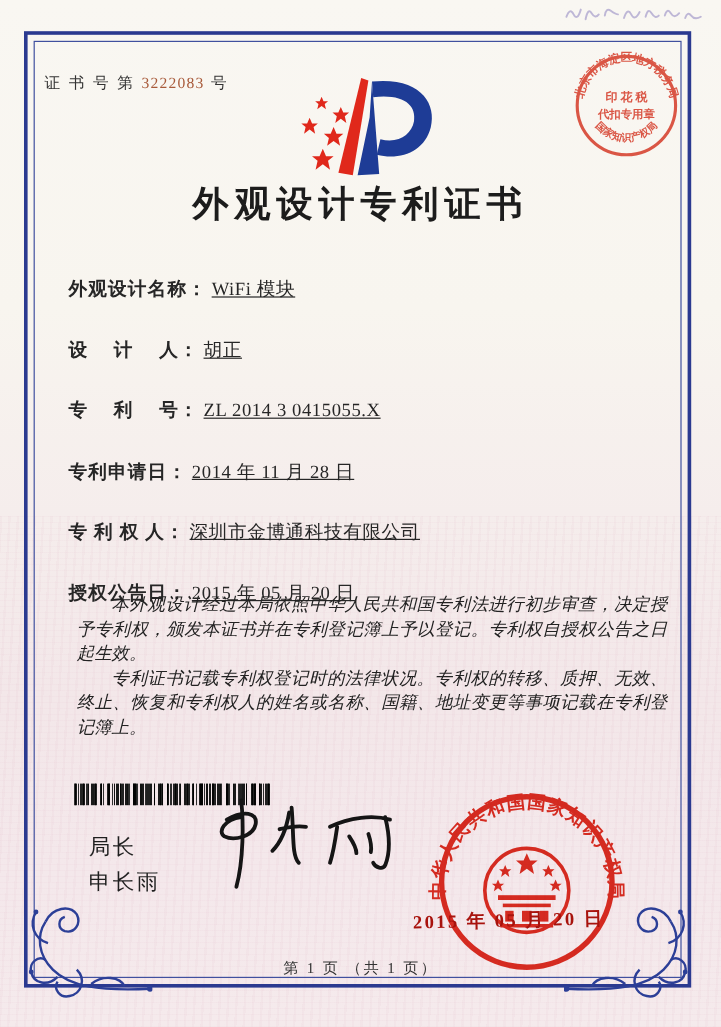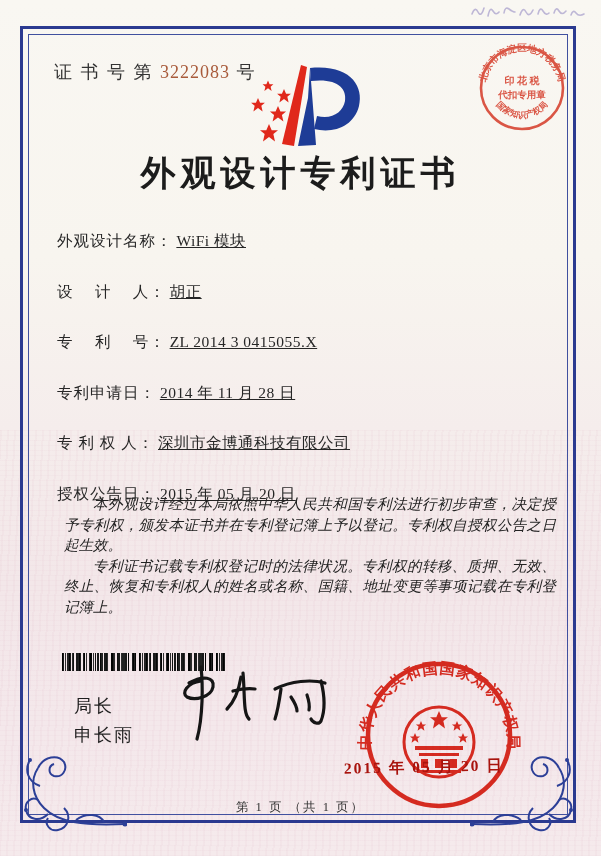--- a/index.html
+++ b/index.html
@@ -11,33 +11,33 @@
   .page{position:absolute;inset:0;}
   
   .texture{position:absolute;left:0;right:0;top:430px;bottom:0;pointer-events:none;
     background:
       repeating-linear-gradient(93deg,rgba(214,160,180,.07) 0 2px,transparent 2px 7px),
       repeating-linear-gradient(0deg,rgba(210,150,175,.05) 0 1px,transparent 1px 5px);}
   
   .frame-outer{position:absolute;left:20px;top:26px;right:25px;bottom:33px;border:3px solid #2b3a90;}
   .frame-inner{position:absolute;left:28px;top:34px;right:33px;bottom:41px;border:1px solid #40509f;}
 
-  .cert-line{position:absolute;left:54px;top:60px;font-size:18px;color:#333;letter-spacing:2px;font-family:Liberation Serif, serif;}
+  .cert-line{position:absolute;left:37px;top:60px;font-size:13px;color:#333;letter-spacing:2px;font-family:Liberation Serif, serif;}
   .cert-line .num{color:#a85a3a;letter-spacing:1px;}
 
   .logo{position:absolute;left:238px;top:58px;}
   .tax-stamp{position:absolute;left:472px;top:26px;opacity:.88;}
   .scribble{position:absolute;left:468px;top:0;opacity:.55;}
 
   .title{position:absolute;left:0;right:0;top:150px;text-align:center;
-    font-size:35px;font-weight:bold;color:#1c1c1c;letter-spacing:5px;}
+    font-size:30px;font-weight:bold;color:#1c1c1c;letter-spacing:5px;}
 
   .fields{position:absolute;left:57px;top:231px;width:500px;}
   .field{height:50.5px;font-size:15.5px;color:#262626;}
-  .field .lbl{font-weight:normal;letter-spacing:1px;}
+  .field .lbl{font-weight:bold;letter-spacing:1px;}
   .field .val{letter-spacing:.5px;text-decoration:underline;}
 
   .body-text{position:absolute;left:64px;top:494px;width:492px;
     font-size:14.5px;line-height:20.5px;color:#222;font-style:italic;}
   .body-text p{margin:0;text-indent:2em;text-align:justify;}
 
   .barcode{position:absolute;left:62px;top:653px;width:163px;height:18px;
     background:
       repeating-linear-gradient(90deg,#1a1a1a 0 2px,transparent 2px 3px,#2d2d2d 3px 4px,transparent 4px 7px),
       repeating-linear-gradient(90deg,#111 0 1px,transparent 1px 5px,#222 5px 8px,transparent 8px 11px);

